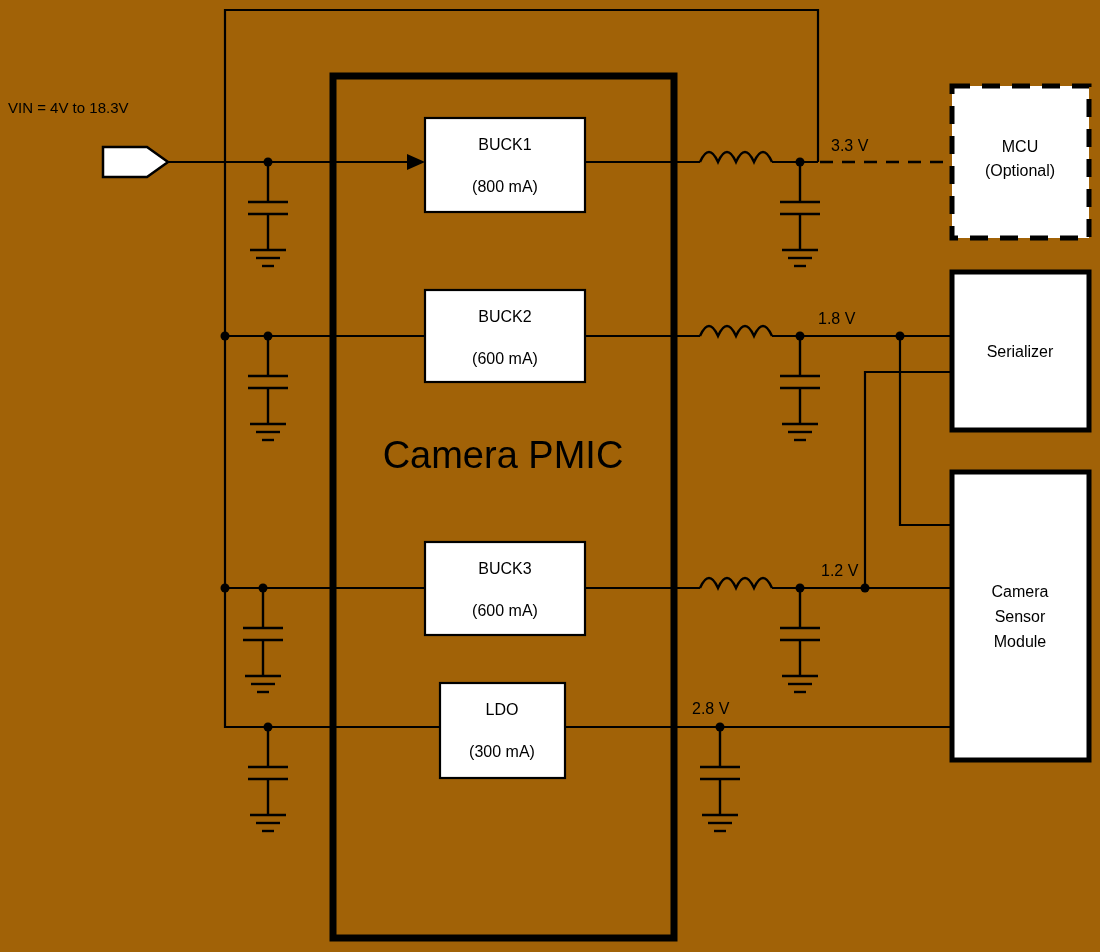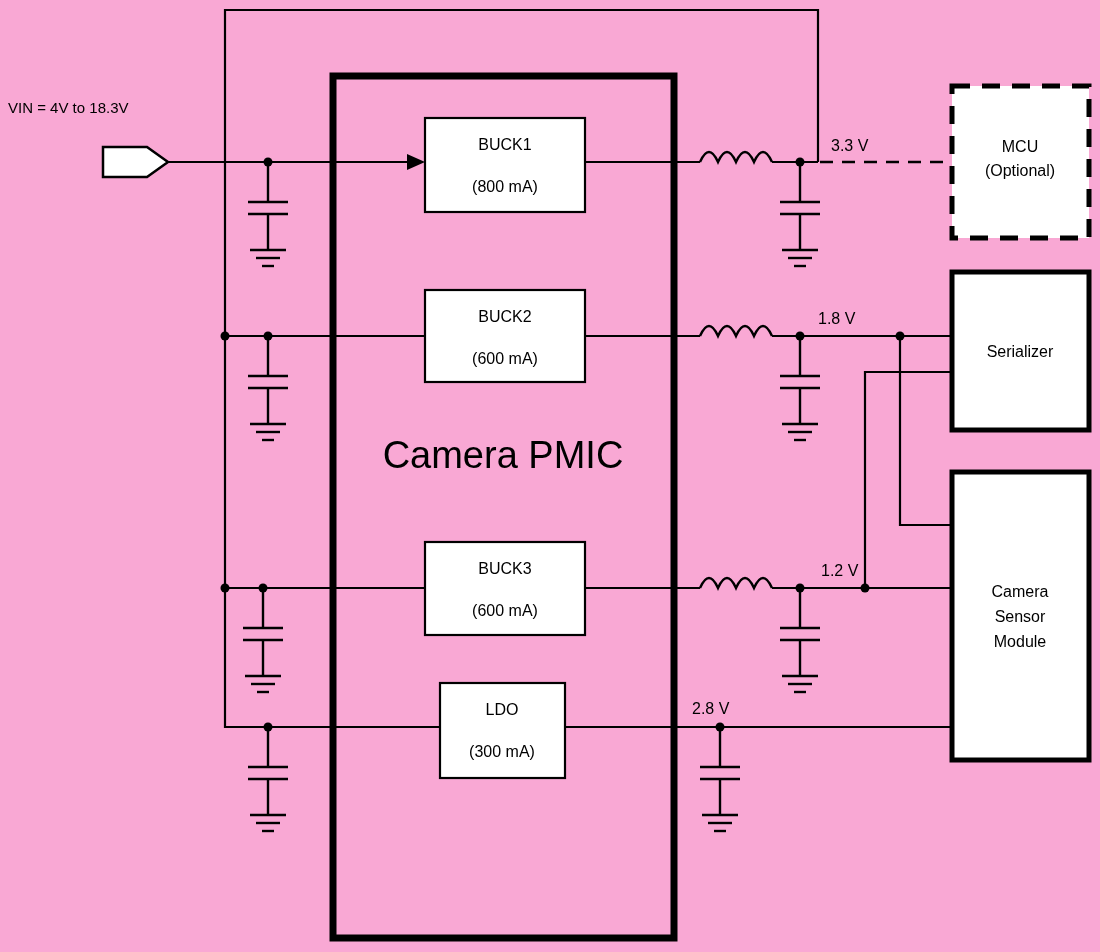--- a/index.html
+++ b/index.html
@@ -1,20 +1,20 @@
 <!DOCTYPE html>
 <html><head>
 <meta charset="utf-8">
 <style>
   html, body { margin: 0; padding: 0; background: #ffffff; }
   .stage {
     position: relative;
     width: 1100px;
     height: 952px;
-    background: #f9a8d4;
+    background: #a16207;
     overflow: hidden;
   }
   svg { display: block; }
   text {
     font-family: "Liberation Sans", sans-serif;
     fill: #000000;
   }
   .lbl   { font-size: 16px; }
   .lbl-sm{ font-size: 15px; }
   .title { font-size: 38px; }

